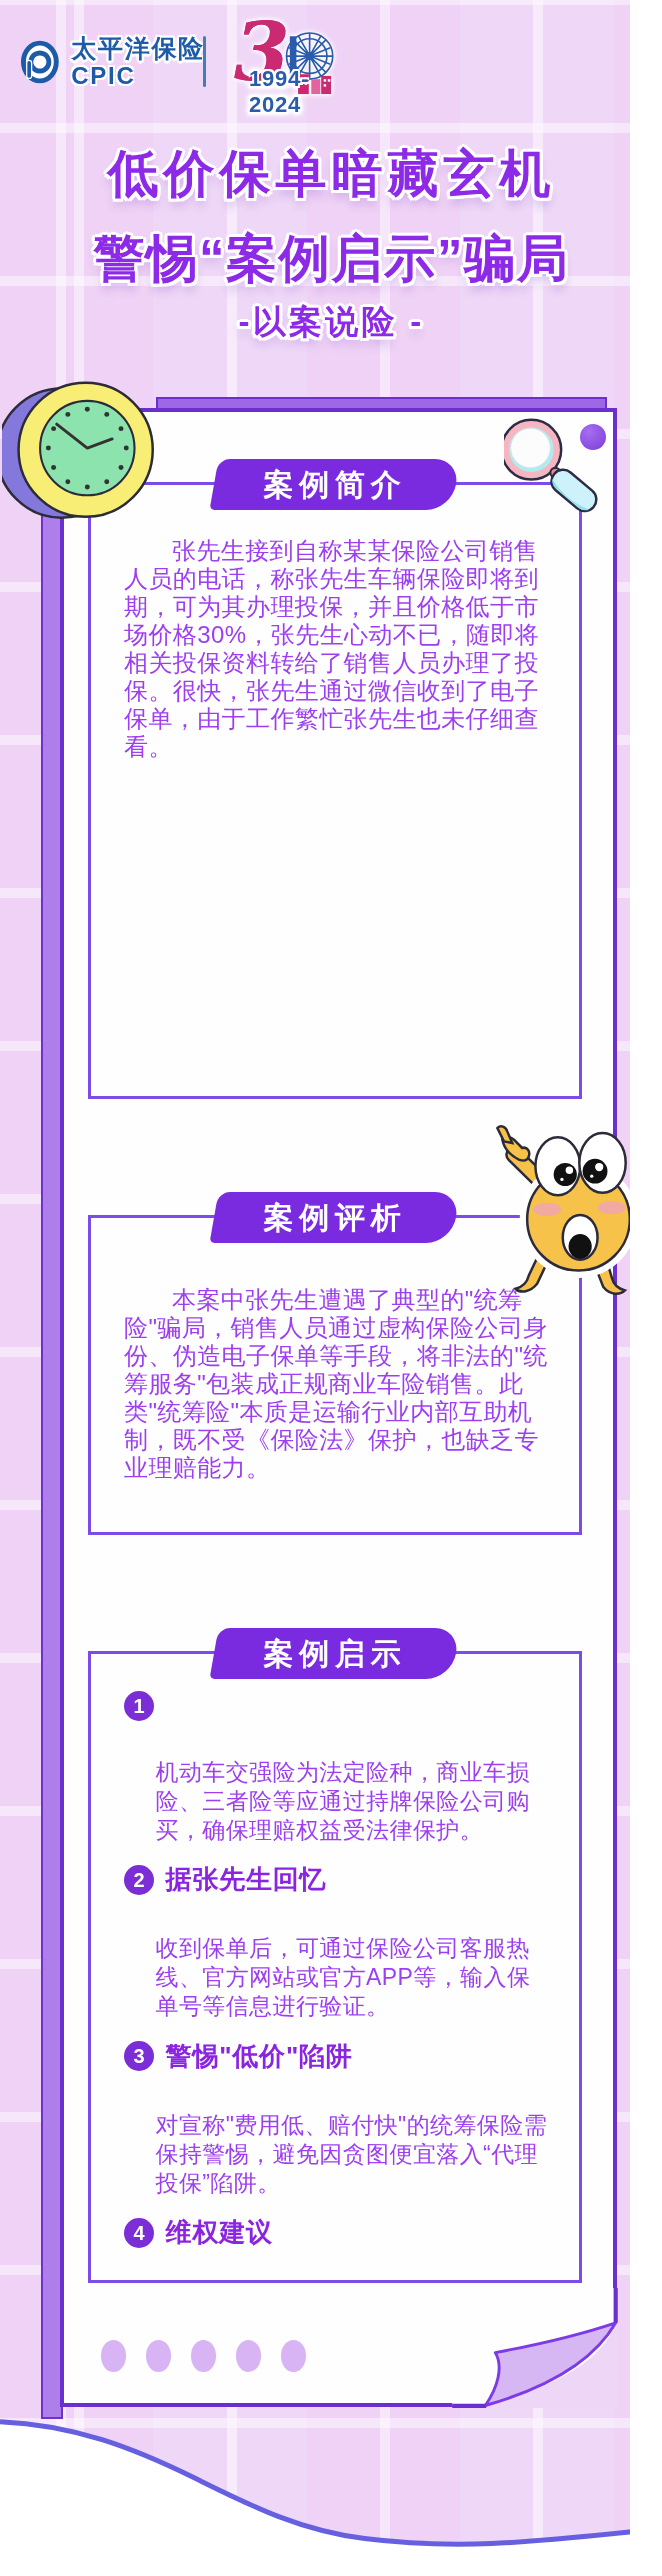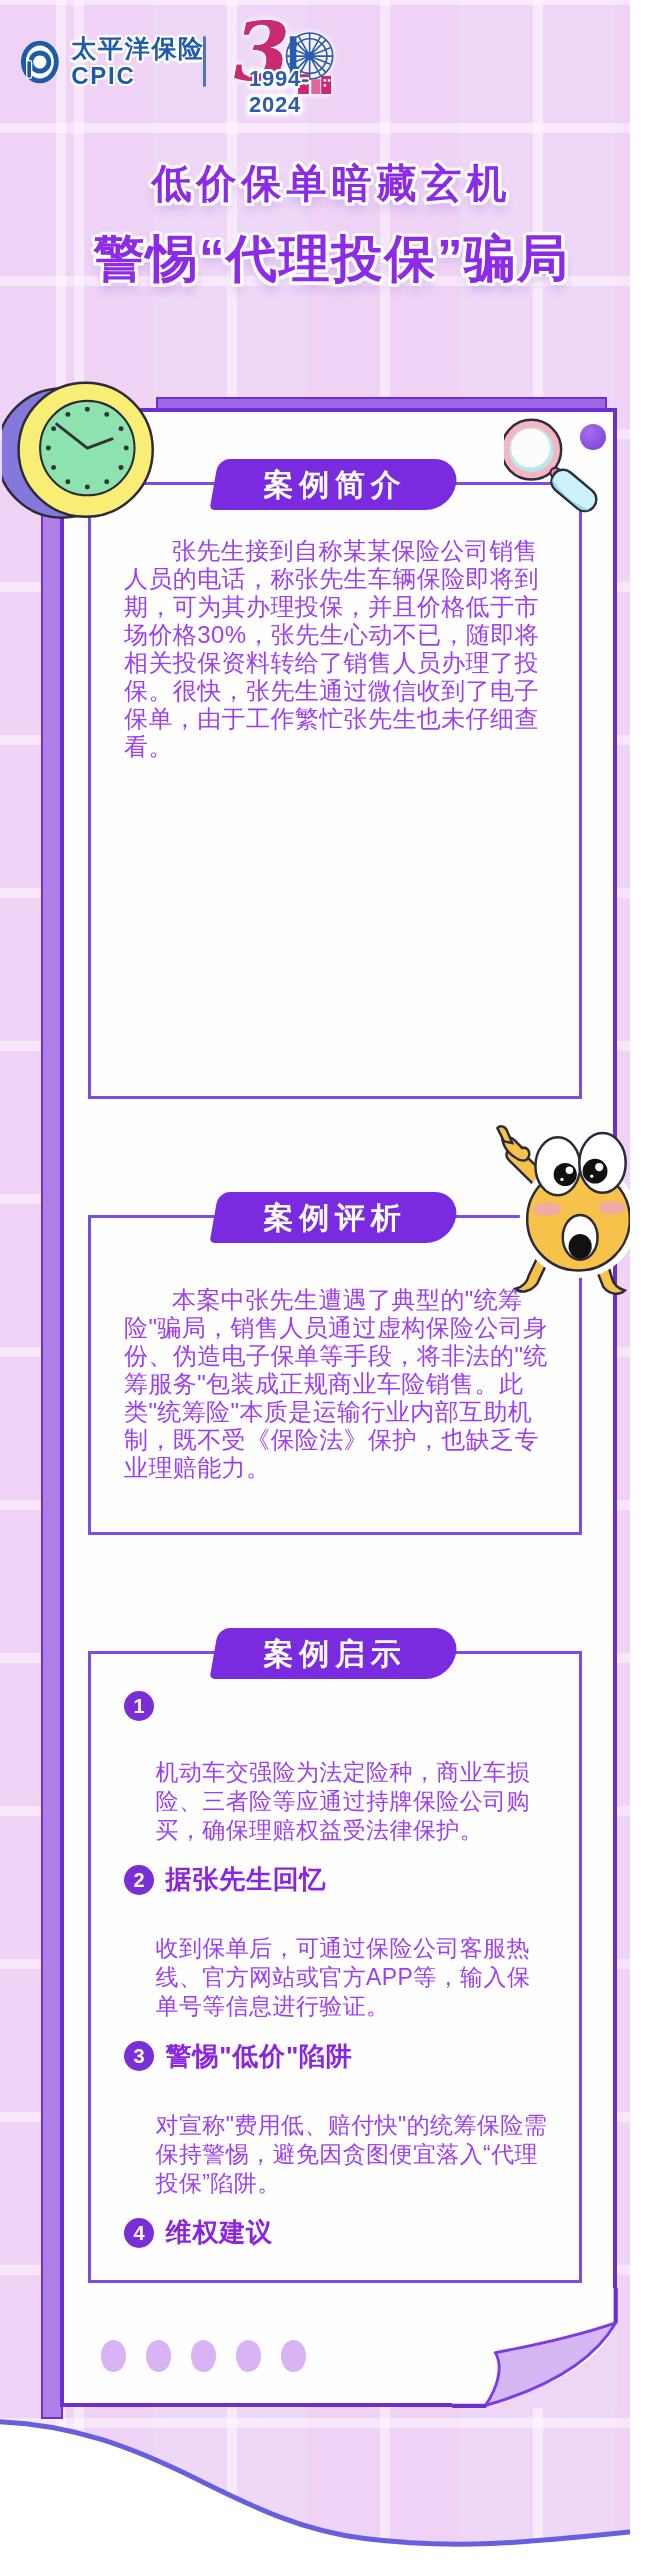--- a/index.html
+++ b/index.html
@@ -27,21 +27,21 @@
     filter:drop-shadow(0 0 2.5px #fff) drop-shadow(0 0 1.7px #fff);}
   .anniv-num{position:absolute;left:0;top:-5px;font-size:80px;font-weight:bold;font-style:italic;
     background:linear-gradient(160deg,#d2246e,#b03a8c);-webkit-background-clip:text;background-clip:text;color:#c92a72;
     font-family:"DejaVu Serif",serif;}
   .anniv-years{position:absolute;left:15px;bottom:0px;font-size:22px;font-weight:bold;color:#2a5cab;letter-spacing:0.8px;
     text-shadow:-1.7px -1.7px 0 #fff,1.7px -1.7px 0 #fff,-1.7px 1.7px 0 #fff,1.7px 1.7px 0 #fff;}
 
   
   .title{left:0;width:663px;text-align:center;color:#8d2ae8;font-weight:bold;z-index:5;
     text-shadow:-2.5px -2.5px 0 #fff,2.5px -2.5px 0 #fff,-2.5px 2.5px 0 #fff,2.5px 2.5px 0 #fff,0 -3.3px 0 #fff,0 3.3px 0 #fff,-3.3px 0 0 #fff,3.3px 0 0 #fff,0 7.5px 10px rgba(130,60,200,.30);}
-  .title-1{top:156px;font-size:40px;letter-spacing:5px;text-align:center;}
+  .title-1{top:140px;font-size:51px;letter-spacing:5px;text-align:center;}
   .title-2{top:225px;font-size:51px;letter-spacing:1.7px;}
   .title-3{top:300px;font-size:33px;letter-spacing:3.3px;}
 
   
   .card-back{left:156px;top:397px;width:447px;height:43px;background:#9d67e6;border:2.5px solid #6b2fd0;z-index:1;}
   .left-edge{left:41px;top:466px;width:18px;height:1949px;background:#ae7fe8;border:2.5px solid #6e32cc;z-index:1;}
   .card{left:60px;top:408px;width:557px;height:1999px;background:#fefefe;border:4.1px solid #6b2fd0;box-sizing:border-box;z-index:2;}
 
   
   .sec{position:absolute;left:24px;width:494px;border:3.3px solid #7c4ce8;box-sizing:border-box;background:transparent;}
@@ -118,21 +118,22 @@
             <rect x="61" y="62" width="3" height="3"></rect>
             <rect x="66" y="62" width="3" height="3"></rect>
             <rect x="61" y="68" width="3" height="3"></rect>
           </g>
       </g>
     </svg>
     <span class="anniv-years">1994-2024</span>
   </div>
 
   <div class="abs title title-1">低价保单暗藏玄机</div>
-  <div class="abs title title-2">警惕“代理投保”骗局</div>
+  <div class="abs title title-2">警惕“案例启示”骗局</div>
+  <div class="abs title title-3">-以案说险 -</div>
 
   <div class="abs card-back"></div>
   <div class="abs left-edge"></div>
 
   <div class="abs card">
 
     <div class="sec sec-intro">
       <div class="pill">
         <span>案例简介</span>
       </div>

